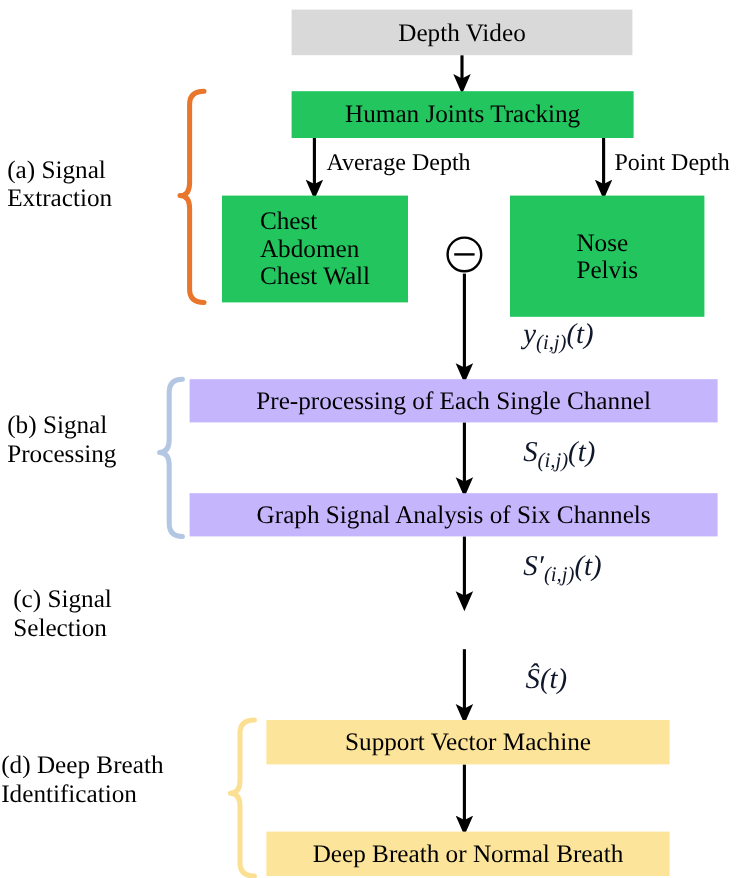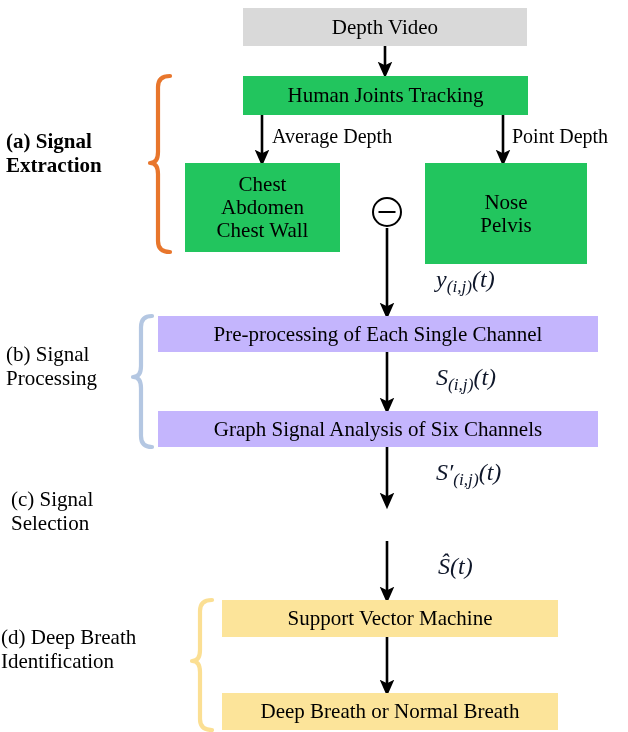--- a/index.html
+++ b/index.html
@@ -18,21 +18,21 @@
     background: #ffffff;
     overflow: hidden;
   }
   .box {
     position: absolute;
     box-sizing: border-box;
     display: flex;
     flex-direction: column;
     align-items: center;
     justify-content: center;
-    text-align: center;
+    text-align: left;
     font-size: 21px;
     line-height: 1.08;
     color: #000;
     white-space: pre-line;
   }
   .box-gray   { background: #d9d9d9; }
   .box-orange { background: #22c55e; }
   .box-blue   { background: #c4b5fd; }
   .box-green  { background: #c2ddb0; }
   .box-yellow { background: #fce49a; }
@@ -130,21 +130,21 @@
 
   <div class="box box-blue" style="left:158px; top:316px; width:440px; height:36px;">Pre-processing of Each Single Channel</div>
 
   <div class="box box-blue" style="left:158px; top:411px; width:440px; height:36px;">Graph Signal Analysis of Six Channels</div>
 
 
   <div class="box box-yellow" style="left:222px; top:600px; width:336px; height:37px;">Support Vector Machine</div>
 
   <div class="box box-yellow" style="left:222px; top:693px; width:336px; height:37px;">Deep Breath or Normal Breath</div>
 
-  <div class="stage-label" style="left:6px; top:130px; width:145px;font-weight:bold;">(a) Signal
+  <div class="stage-label" style="left:6px; top:130px; width:145px;">(a) Signal
 Extraction</div>
 
   <div class="stage-label" style="left:6px; top:343px; width:135px;">(b) Signal
 Processing</div>
 
   <div class="stage-label" style="left:11px; top:488px; width:140px;">(c) Signal
 Selection</div>
 
   <div class="stage-label" style="left:1px; top:626px; width:195px;">(d) Deep Breath
   Identification</div>

